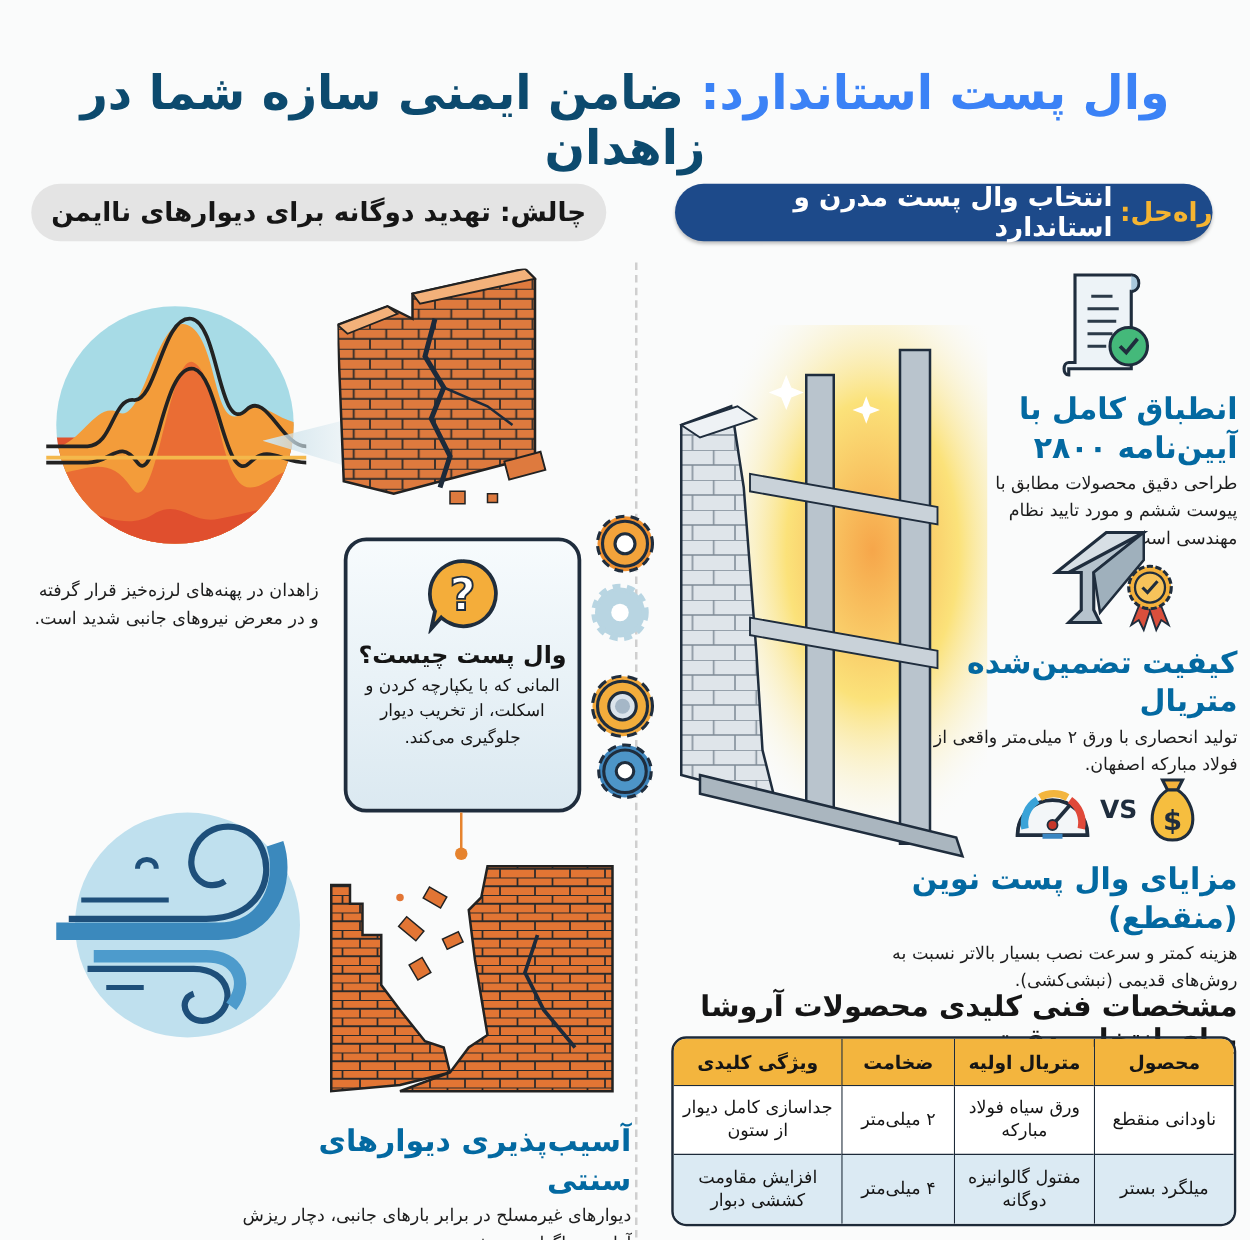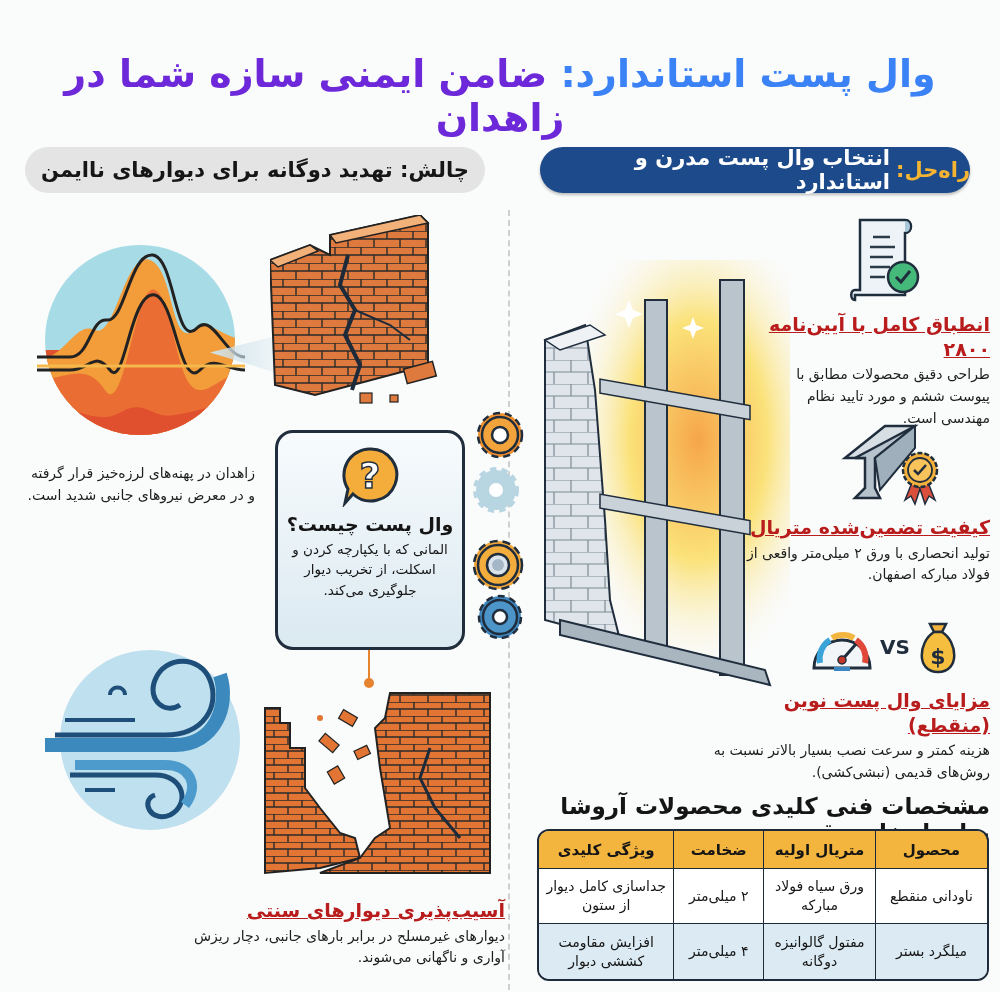--- a/index.html
+++ b/index.html
@@ -3,34 +3,34 @@
 <meta charset="utf-8">
 <style>
   * { box-sizing: border-box; margin: 0; padding: 0; }
   html, body { width: 1000px; height: 992px; background: #fafbfb; overflow: hidden; }
   body { font-family: "DejaVu Sans", sans-serif; color: #151515; position: relative; }
   .abs { position: absolute; }
 
   
   .title { top: 52px; left: 0; width: 1000px; text-align: center; font-size: 38px; font-weight: bold; letter-spacing: -0.5px; direction: rtl; }
   .title .accent { color: #3b82f6; }
-  .title .rest { color: #6d28d9; text-align: right; }
+  .title .rest { color: #0c4a6e; text-align: right; }
 
   
   .pill { height: 46px; border-radius: 23px; display: flex; align-items: center; justify-content: center; font-size: 21px; font-weight: bold; direction: rtl; }
   .pill-left { top: 147px; left: 25px; width: 460px; background: #e4e4e4; color: #161616; }
   .pill-right { top: 147px; left: 540px; width: 430px; background: #1d4a8a; color: #ffffff; box-shadow: 0 2px 3px rgba(0,0,0,.25); }
   .pill-right .label { color: #f5b431; margin-left: 6px; }
 
   
   .divider { top: 210px; left: 508px; width: 0; height: 780px; border-left: 2px dashed #cfcfcf; }
 
   
   .block { direction: rtl; text-align: right; }
-  .block h3 { font-size: 19px; font-weight: bold; line-height: 1.3; color: #b91c1c; text-decoration: underline; }
+  .block h3 { font-size: 24px; font-weight: bold; line-height: 1.3; color: #0369a1; }
   .block p { font-size: 14px; line-height: 1.55; color: #1d1d1d; margin-top: 3px; }
 
   .feat1 { top: 312px; left: 760px; width: 230px; }
   .feat2 { top: 515px; left: 740px; width: 250px; }
   .feat3 { top: 688px; left: 700px; width: 290px; }
   .quake-text { top: 460px; left: 25px; width: 230px; }
   .vuln-text { top: 898px; left: 185px; width: 320px; }
 
   
   .card { top: 430px; left: 275px; width: 190px; height: 220px; background: linear-gradient(#f7fbfd, #dbe9f1); border: 3px solid #1f2d3d; border-radius: 18px; direction: rtl; text-align: center; padding-top: 12px; }

